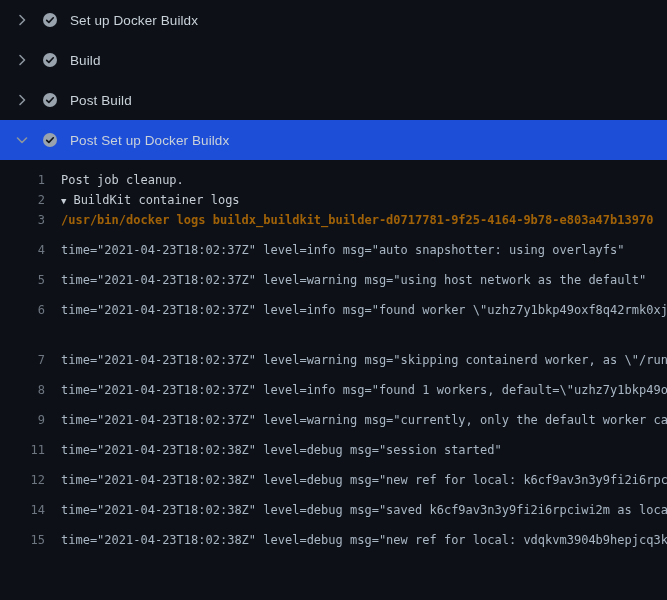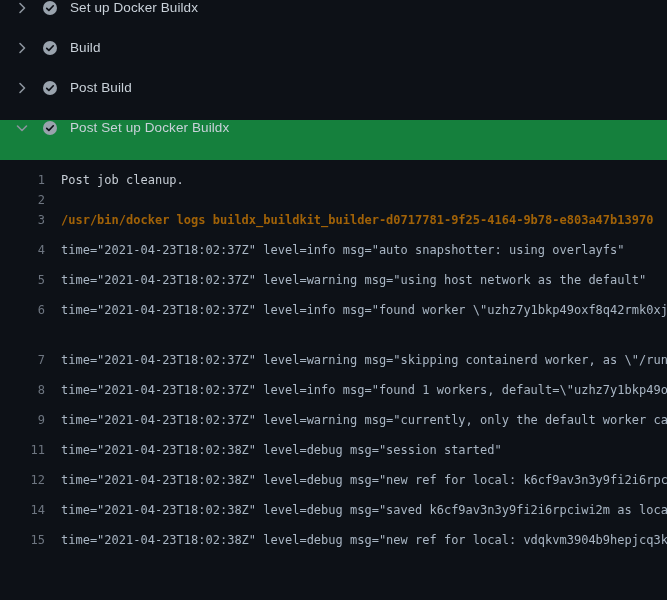--- a/index.html
+++ b/index.html
@@ -3,25 +3,25 @@
 <meta charset="utf-8">
 <style>
   html, body { margin: 0; padding: 0; }
   body {
     width: 667px; height: 600px; overflow: hidden;
     background: #0d1117;
     font-family: "Liberation Sans", sans-serif;
   }
   .steps { width: 100%; }
   .step {
-    display: flex; 
+    display: flex; align-items: center;
     height: 40px; padding-left: 14px; box-sizing: border-box;
     cursor: pointer;
   }
-  .step.expanded { background: #15803d; }
+  .step.expanded { background: #1d4ed8; }
   .step .chev { width: 16px; height: 16px; margin-right: 12px; flex: 0 0 auto; display: flex; align-items: center; justify-content: center; }
   .step .check { width: 16px; height: 16px; margin-right: 12px; flex: 0 0 auto; display: flex; align-items: center; justify-content: center; }
   .step .title {
     color: #c9d1d9; font-size: 13.5px; font-weight: 500; letter-spacing: 0.1px;
   }
   .log {
     padding-top: 10px;
     font-family: "DejaVu Sans Mono", "Liberation Mono", monospace;
     font-size: 12px; line-height: 20px;
   }
@@ -98,21 +98,21 @@
       <svg width="16" height="16" viewBox="0 0 16 16">
           <circle cx="8" cy="8" r="7" fill="#99a3ad"></circle>
           <path d="M4.7 8.3 L6.9 10.4 L11.3 5.8" stroke="#0d1117" stroke-width="1.6" fill="none" stroke-linecap="round" stroke-linejoin="round"></path>
         </svg>
     </span>
     <span class="title">Post Set up Docker Buildx</span>
   </div>
 
   <div class="log">
       <div class="log-row plain"><span class="num">1</span><span class="text">Post job cleanup.</span></div>
-      <div class="log-row group"><span class="num">2</span></div>
+      <div class="log-row group"><span class="num">2</span><span class="text"><span class="tri">▼</span><span>BuildKit container logs</span></span></div>
       <div class="log-row command"><span class="num">3</span><span class="text">/usr/bin/docker logs buildx_buildkit_builder-d0717781-9f25-4164-9b78-e803a47b13970</span></div>
       <div class="log-row log"><span class="num">4</span><span class="text">time="2021-04-23T18:02:37Z" level=info msg="auto snapshotter: using overlayfs"</span></div>
       <div class="log-row log"><span class="num">5</span><span class="text">time="2021-04-23T18:02:37Z" level=warning msg="using host network as the default"</span></div>
       <div class="log-row log"><span class="num">6</span><span class="text">time="2021-04-23T18:02:37Z" level=info msg="found worker \"uzhz7y1bkp49oxf8q42rmk0xj</span></div>
       <div class="log-row wrap"><span class="num"></span></div>
       <div class="log-row log"><span class="num">7</span><span class="text">time="2021-04-23T18:02:37Z" level=warning msg="skipping containerd worker, as \"/run</span></div>
       <div class="log-row log"><span class="num">8</span><span class="text">time="2021-04-23T18:02:37Z" level=info msg="found 1 workers, default=\"uzhz7y1bkp49o</span></div>
       <div class="log-row log"><span class="num">9</span><span class="text">time="2021-04-23T18:02:37Z" level=warning msg="currently, only the default worker ca</span></div>
       <div class="log-row log"><span class="num">11</span><span class="text">time="2021-04-23T18:02:38Z" level=debug msg="session started"</span></div>
       <div class="log-row log"><span class="num">12</span><span class="text">time="2021-04-23T18:02:38Z" level=debug msg="new ref for local: k6cf9av3n3y9fi2i6rpc</span></div>

